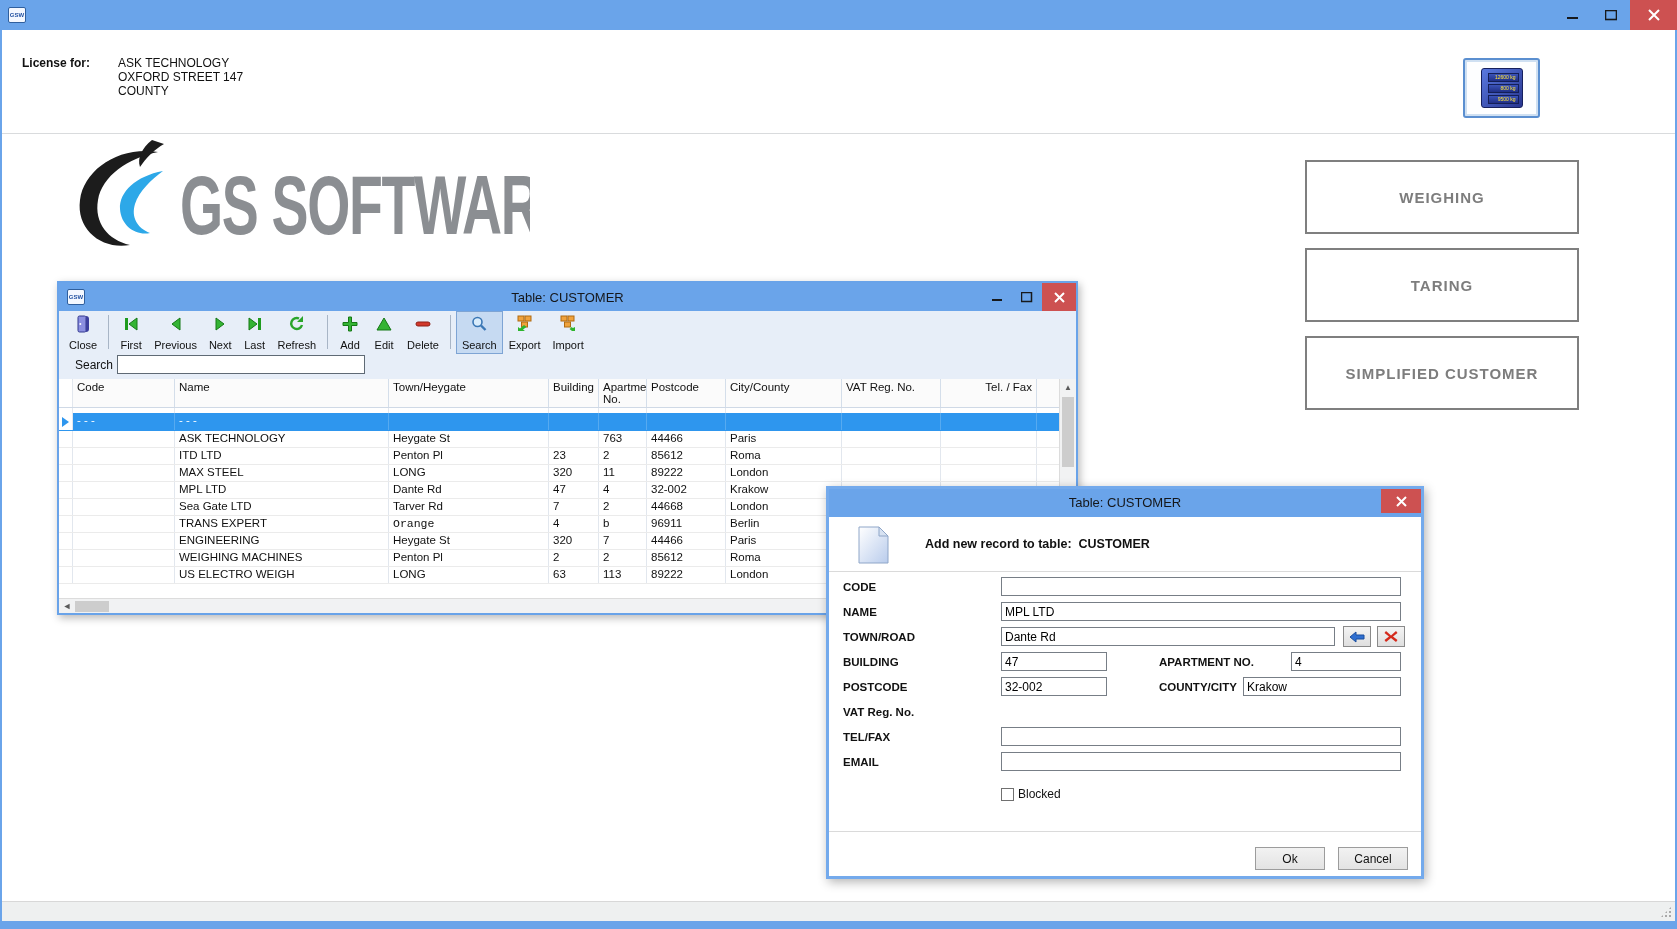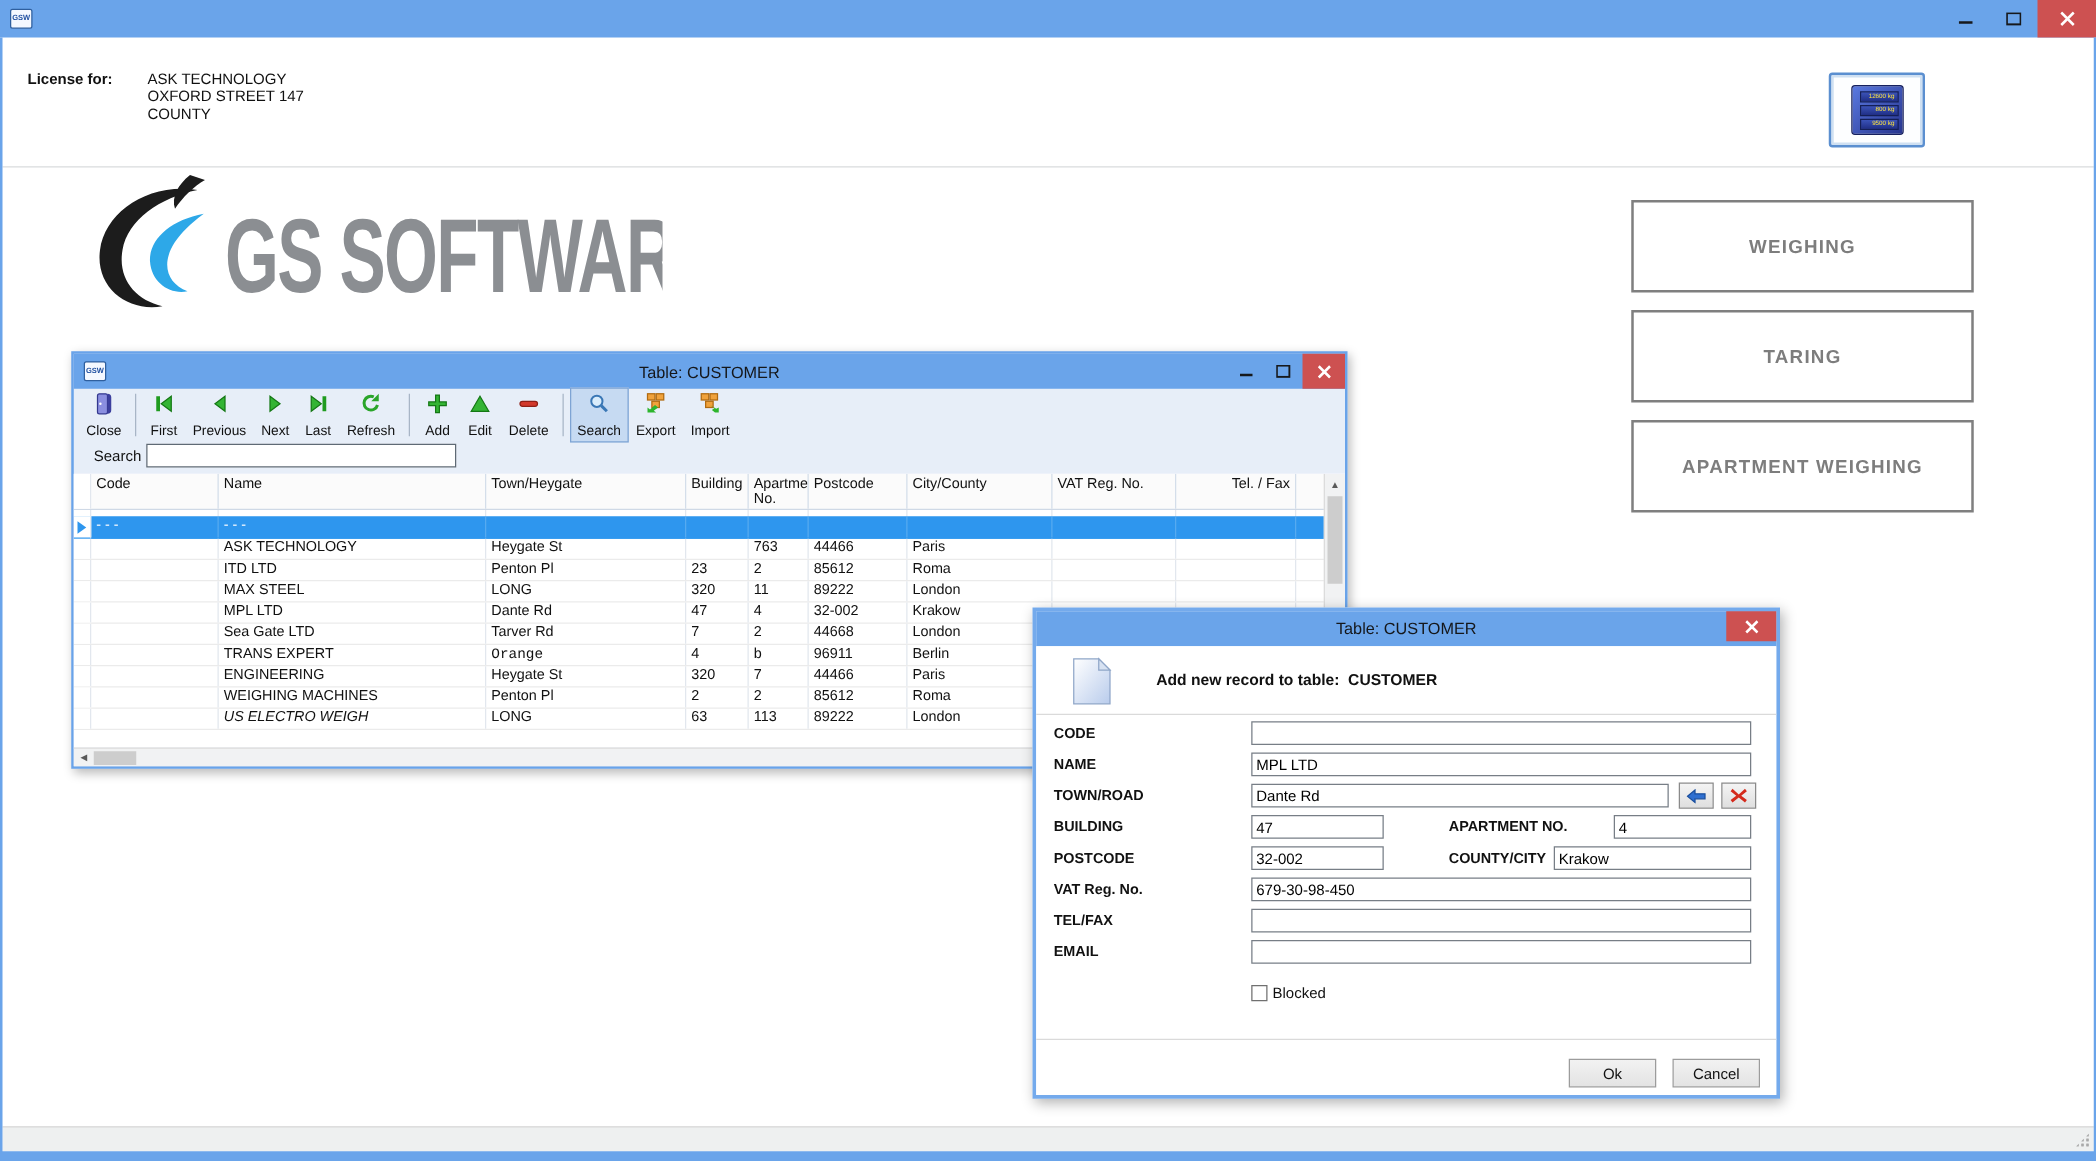--- a/index.html
+++ b/index.html
@@ -166,21 +166,21 @@
     <path d="M92 2 C82 10 77 20 80 29 C86 20 95 11 104 6 Z" fill="#1c1c1c"></path>
     <path d="M103 33 C76 38 59 54 60 71 C61 88 76 98 90 95 C77 90 71 79 75 66 C79 53 92 41 103 33 Z" fill="#2da8e8"></path>
     <g transform="translate(120,0) scale(0.66,1)">
       <text x="0" y="96" font-size="84" font-weight="bold" fill="#8b8e92" font-family="Liberation Sans, sans-serif" letter-spacing="-2">GS SOFTWARE</text>
     </g>
   </svg>
 
   <div id="action-buttons">
       <div class="action-btn" style="top: 160px;">WEIGHING</div>
       <div class="action-btn" style="top: 248px;">TARING</div>
-      <div class="action-btn" style="top: 336px;">APARTMENT WEIGHING</div>
+      <div class="action-btn" style="top: 336px;">SIMPLIFIED CUSTOMER</div>
     </div>
 
   <div id="table-window">
     <div id="table-titlebar" class="titlebar" style="height:28px">
       <div class="app-icon">GSW</div>
       <div class="tb-title">Table: CUSTOMER</div>
       <div class="winctrls">
         <div class="wbtn">
           <svg width="11" height="10">
               <rect x="0" y="7" width="10" height="2" fill="#17191c"></rect>
@@ -430,21 +430,21 @@
             <div class="gcell" style="width: 50px;">2</div>
             <div class="gcell" style="width: 48px;">2</div>
             <div class="gcell" style="width: 79px;">85612</div>
             <div class="gcell" style="width: 116px;">Roma</div>
             <div class="gcell" style="width: 99px;"></div>
             <div class="gcell" style="width: 96px;"></div>
           </div>
           <div class="grow body">
             <div class="gutter"></div>
             <div class="gcell" style="width: 102px;"></div>
-            <div class="gcell" style="width: 214px; font-style: italic;">US ELECTRO WEIGH</div>
+            <div class="gcell" style="width: 214px;">US ELECTRO WEIGH</div>
             <div class="gcell" style="width: 160px;">LONG</div>
             <div class="gcell" style="width: 50px;">63</div>
             <div class="gcell" style="width: 48px;">113</div>
             <div class="gcell" style="width: 79px;">89222</div>
             <div class="gcell" style="width: 116px;">London</div>
             <div class="gcell" style="width: 99px;"></div>
             <div class="gcell" style="width: 96px;"></div>
           </div>
         </div>
       <div id="vscroll">
@@ -505,21 +505,20 @@
       <input class="fld-input" style="left: 172px; top: 135px; width: 106px;" value="47">
       <div class="fld-label2" style="left:330px; top:139px">APARTMENT NO.</div>
       <input class="fld-input" style="left: 462px; top: 135px; width: 110px;" value="4">
 
       <div class="fld-label" style="top:164px">POSTCODE</div>
       <input class="fld-input" style="left: 172px; top: 160px; width: 106px;" value="32-002">
       <div class="fld-label2" style="left:330px; top:164px">COUNTY/CITY</div>
       <input class="fld-input" style="left: 414px; top: 160px; width: 158px;" value="Krakow">
 
       <div class="fld-label" style="top:189px">VAT Reg. No.</div>
-      <input class="fld-input" style="left: 172px; top: 185px; width: 400px;" value="679-30-98-450">
 
       <div class="fld-label" style="top:214px">TEL/FAX</div>
       <input class="fld-input" style="left: 172px; top: 210px; width: 400px;" value="">
 
       <div class="fld-label" style="top:239px">EMAIL</div>
       <input class="fld-input" style="left: 172px; top: 235px; width: 400px;" value="">
 
       <div id="blocked-row">
         <div id="blocked-checkbox"></div>
         <span>Blocked</span>

